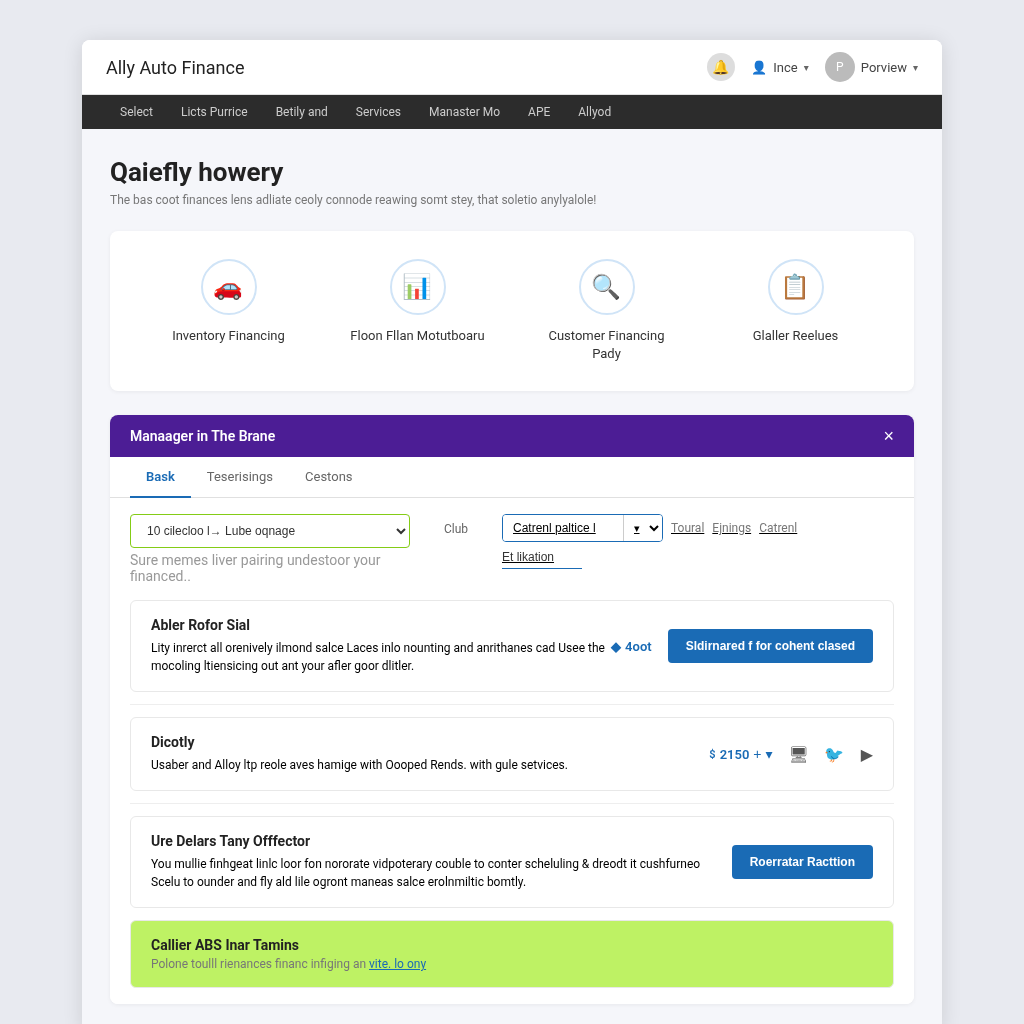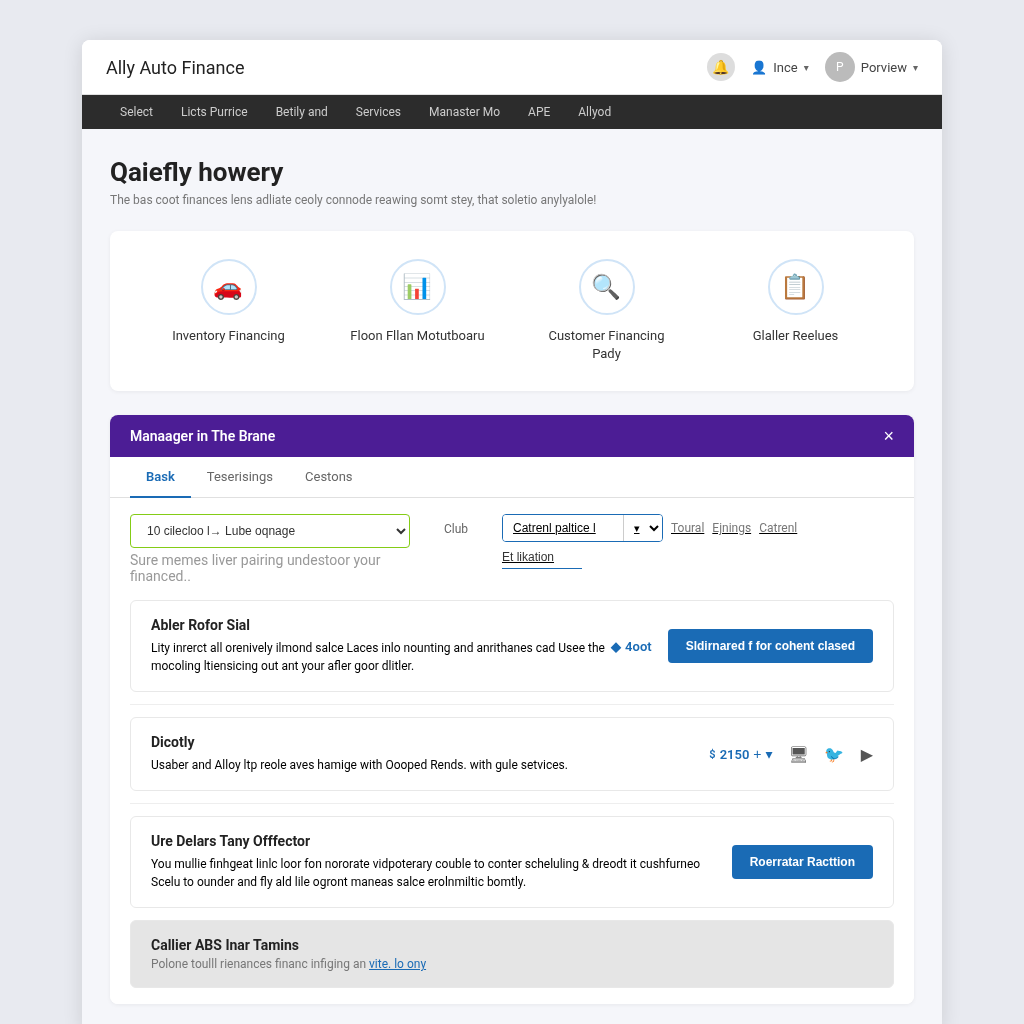--- a/index.html
+++ b/index.html
@@ -323,21 +323,21 @@
       border: none;
       border-radius: 4px;
       padding: 10px 18px;
       font-size: 12px;
       font-weight: 700;
       cursor: pointer;
       white-space: nowrap;
     }
     
     .bottom-card {
-      background: #e5e5e5;
+      background: #bef264;
       border: 1px solid #e8e8e8;
       border-radius: 6px;
       padding: 16px 20px;
       margin-top: 12px;
     }
     .bottom-card-title {
       font-size: 14px;
       font-weight: 700;
       color: #222;
       margin-bottom: 4px;

